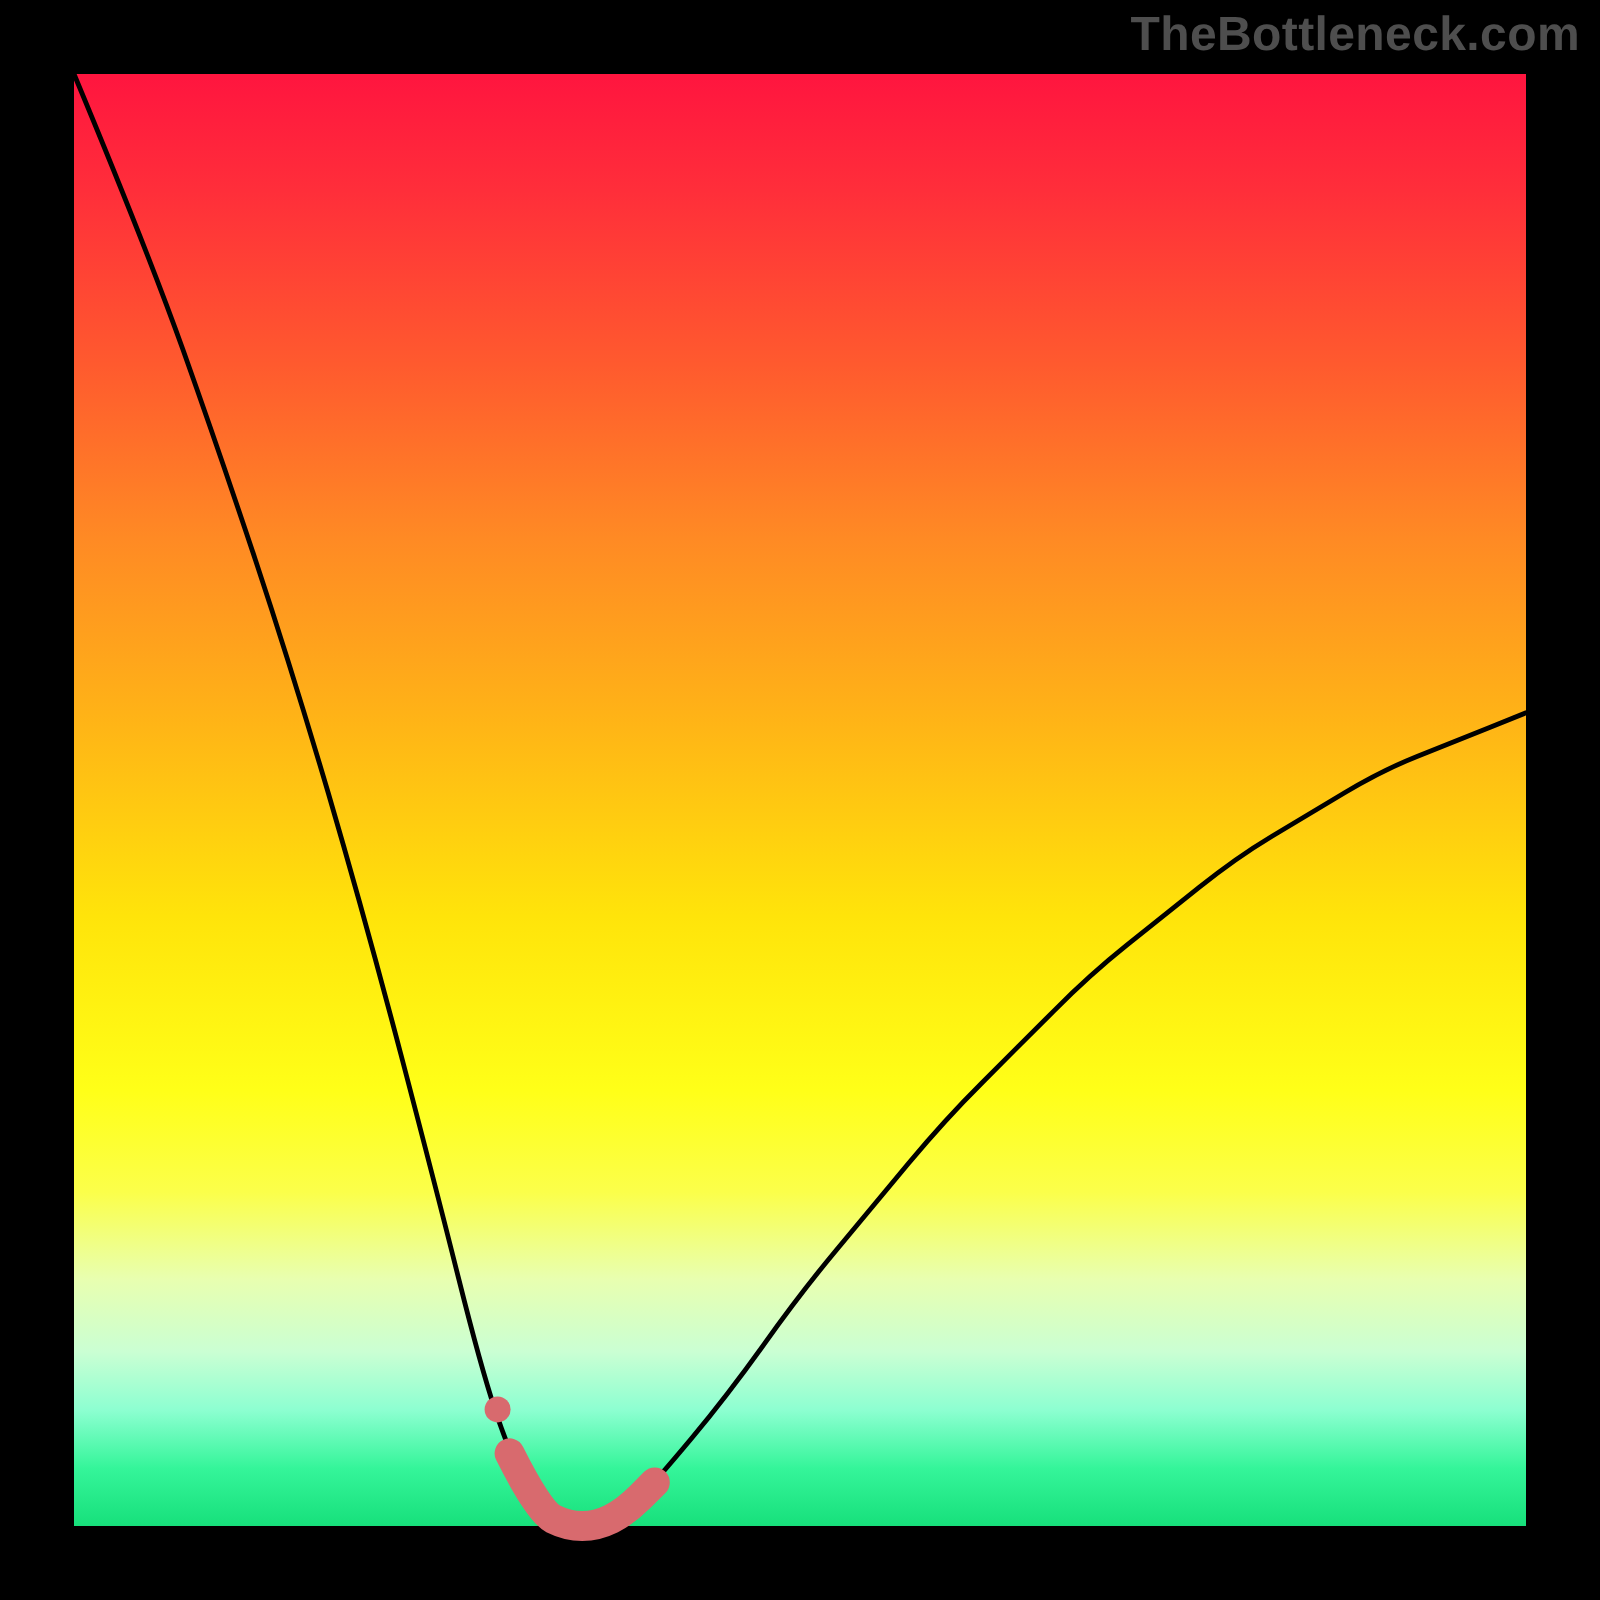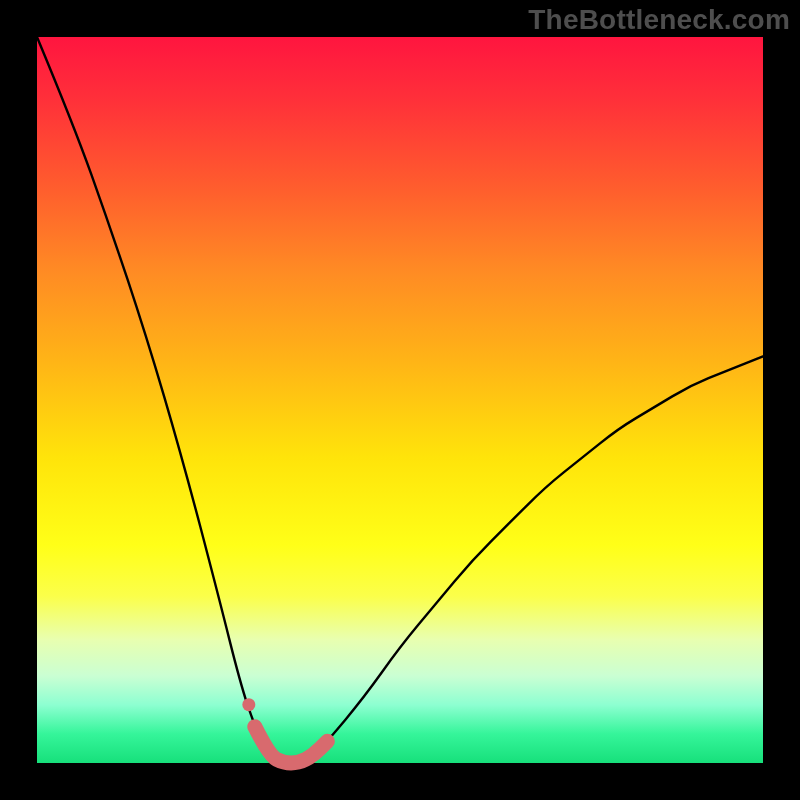--- a/index.html
+++ b/index.html
@@ -1,17 +1,17 @@
 <!DOCTYPE html>
 <html><head>
 <meta charset="utf-8">
 <style>
 html,body{margin:0;padding:0;width:800px;height:800px;overflow:hidden;font-family:Arial,Helvetica,sans-serif}
 .frame{position:relative;width:800px;height:800px;background:#000}
-.watermark{position:absolute;top:4px;right:10px;color:#4e4e4e;font-size:28px;font-weight:600;letter-spacing:.2px;z-index:3}
+.watermark{position:absolute;top:4px;right:10px;color:#4e4e4e;font-size:24px;font-weight:600;letter-spacing:.2px;z-index:3}
 .plot{position:absolute;left:37px;top:37px;width:726px;height:726px;background:linear-gradient(to bottom,
   #ff153f 0%,
   #ff2e3a 8%,
   #ff5a2e 20%,
   #ff8a24 32%,
   #ffb217 44%,
   #ffe40a 58%,
   #ffff18 70%,
   #fbff4a 77%,
   #e8ffb0 83%,

